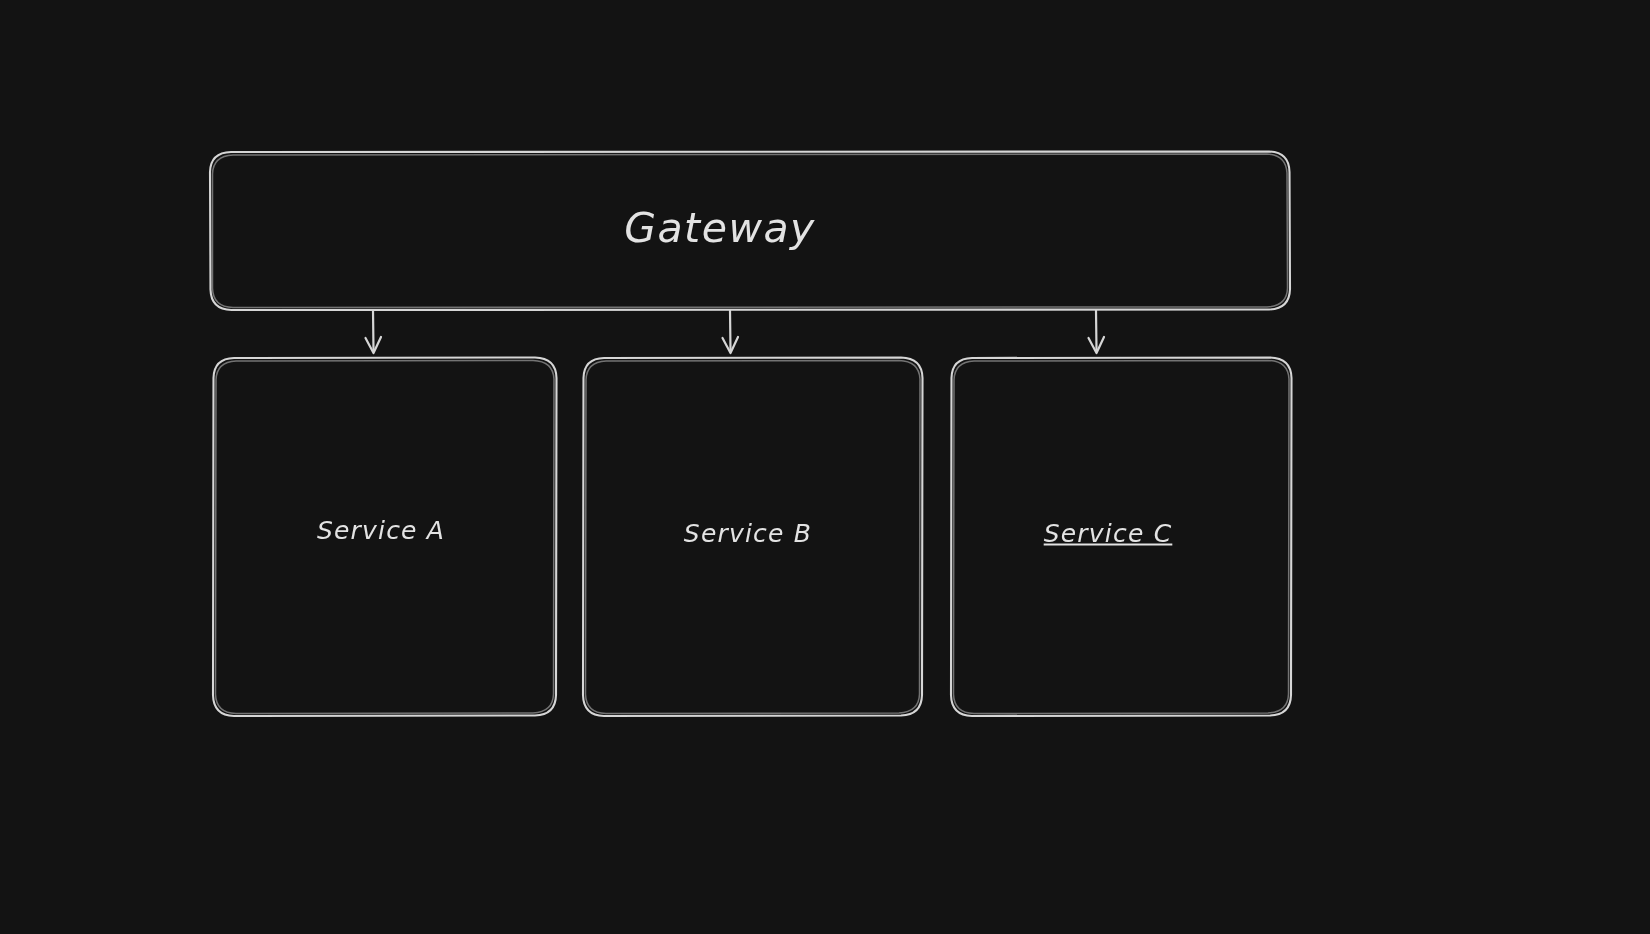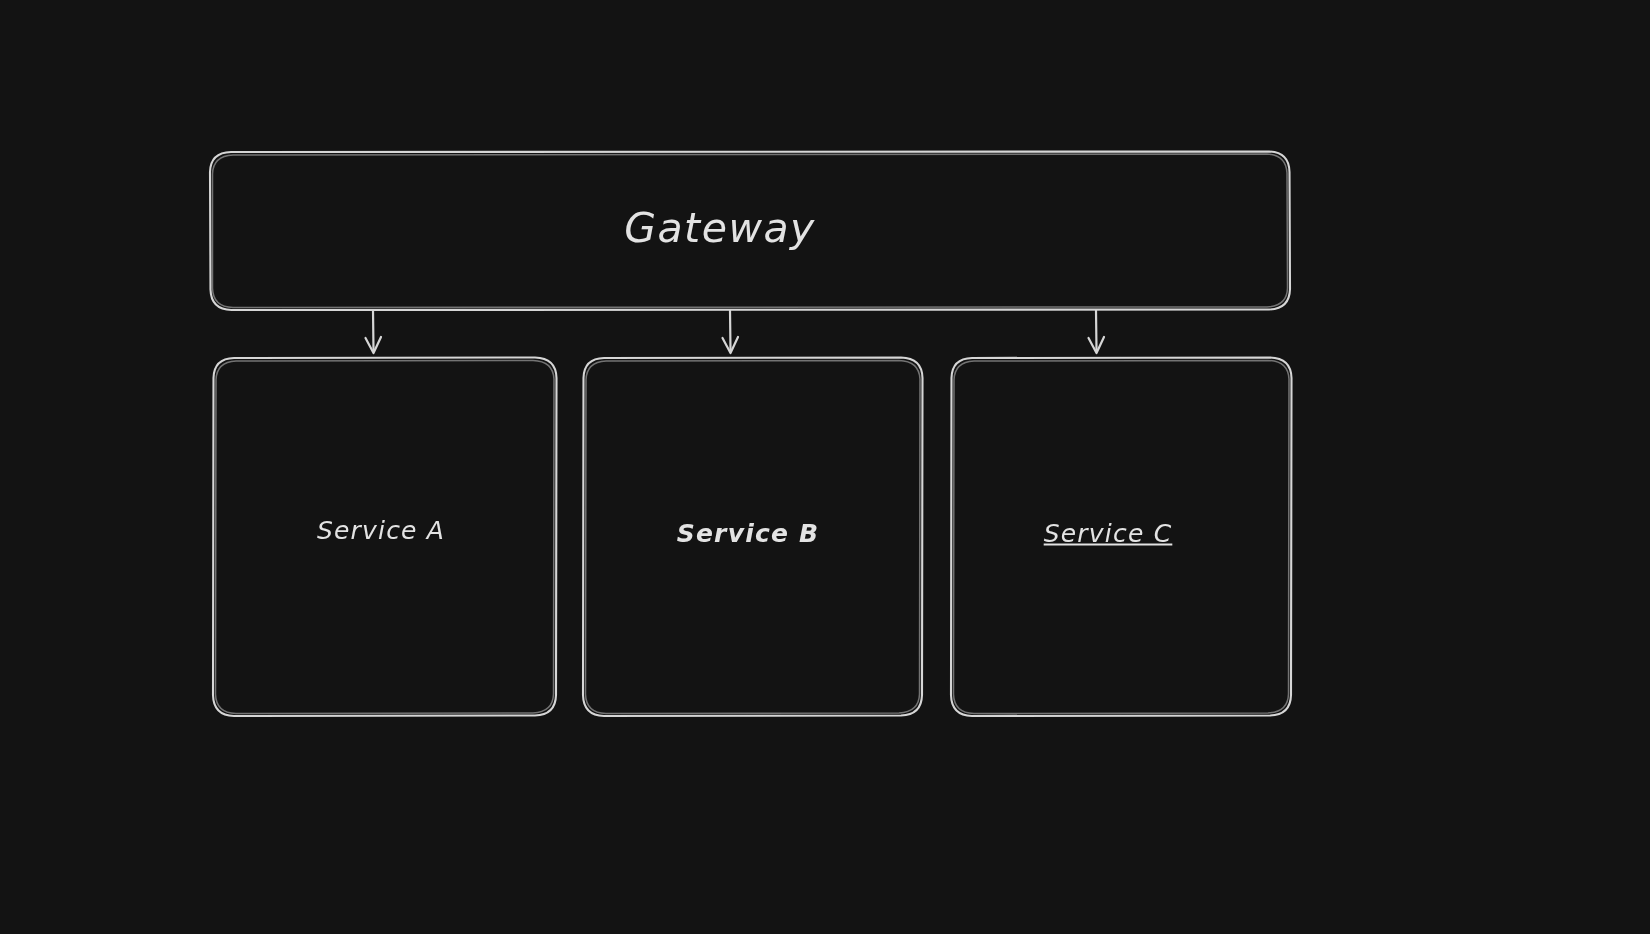--- a/index.html
+++ b/index.html
@@ -188,17 +188,17 @@
       <path class="arrow-stroke" d="M 1096 310 L 1096.5 350"></path>
       <path class="arrow-stroke" d="M 1088.5 338 L 1096.5 353 L 1104 337"></path>
     </g>
 
   </svg>
 
   <div class="node-label label-gateway" style="left:720px; top:228px;">Gateway</div>
 
   <div class="node-label label-service" style="left:381px; top:530px;">Service A</div>
 
-  <div class="node-label label-service" style="left:748px; top:533px;font-weight:bold;">Service B</div>
+  <div class="node-label label-service" style="left:748px; top:533px;">Service B</div>
 
   <div class="node-label label-service" style="left:1108px; top:533px;text-decoration:underline;">Service C</div>
 
 </div>
 
 </body></html>

